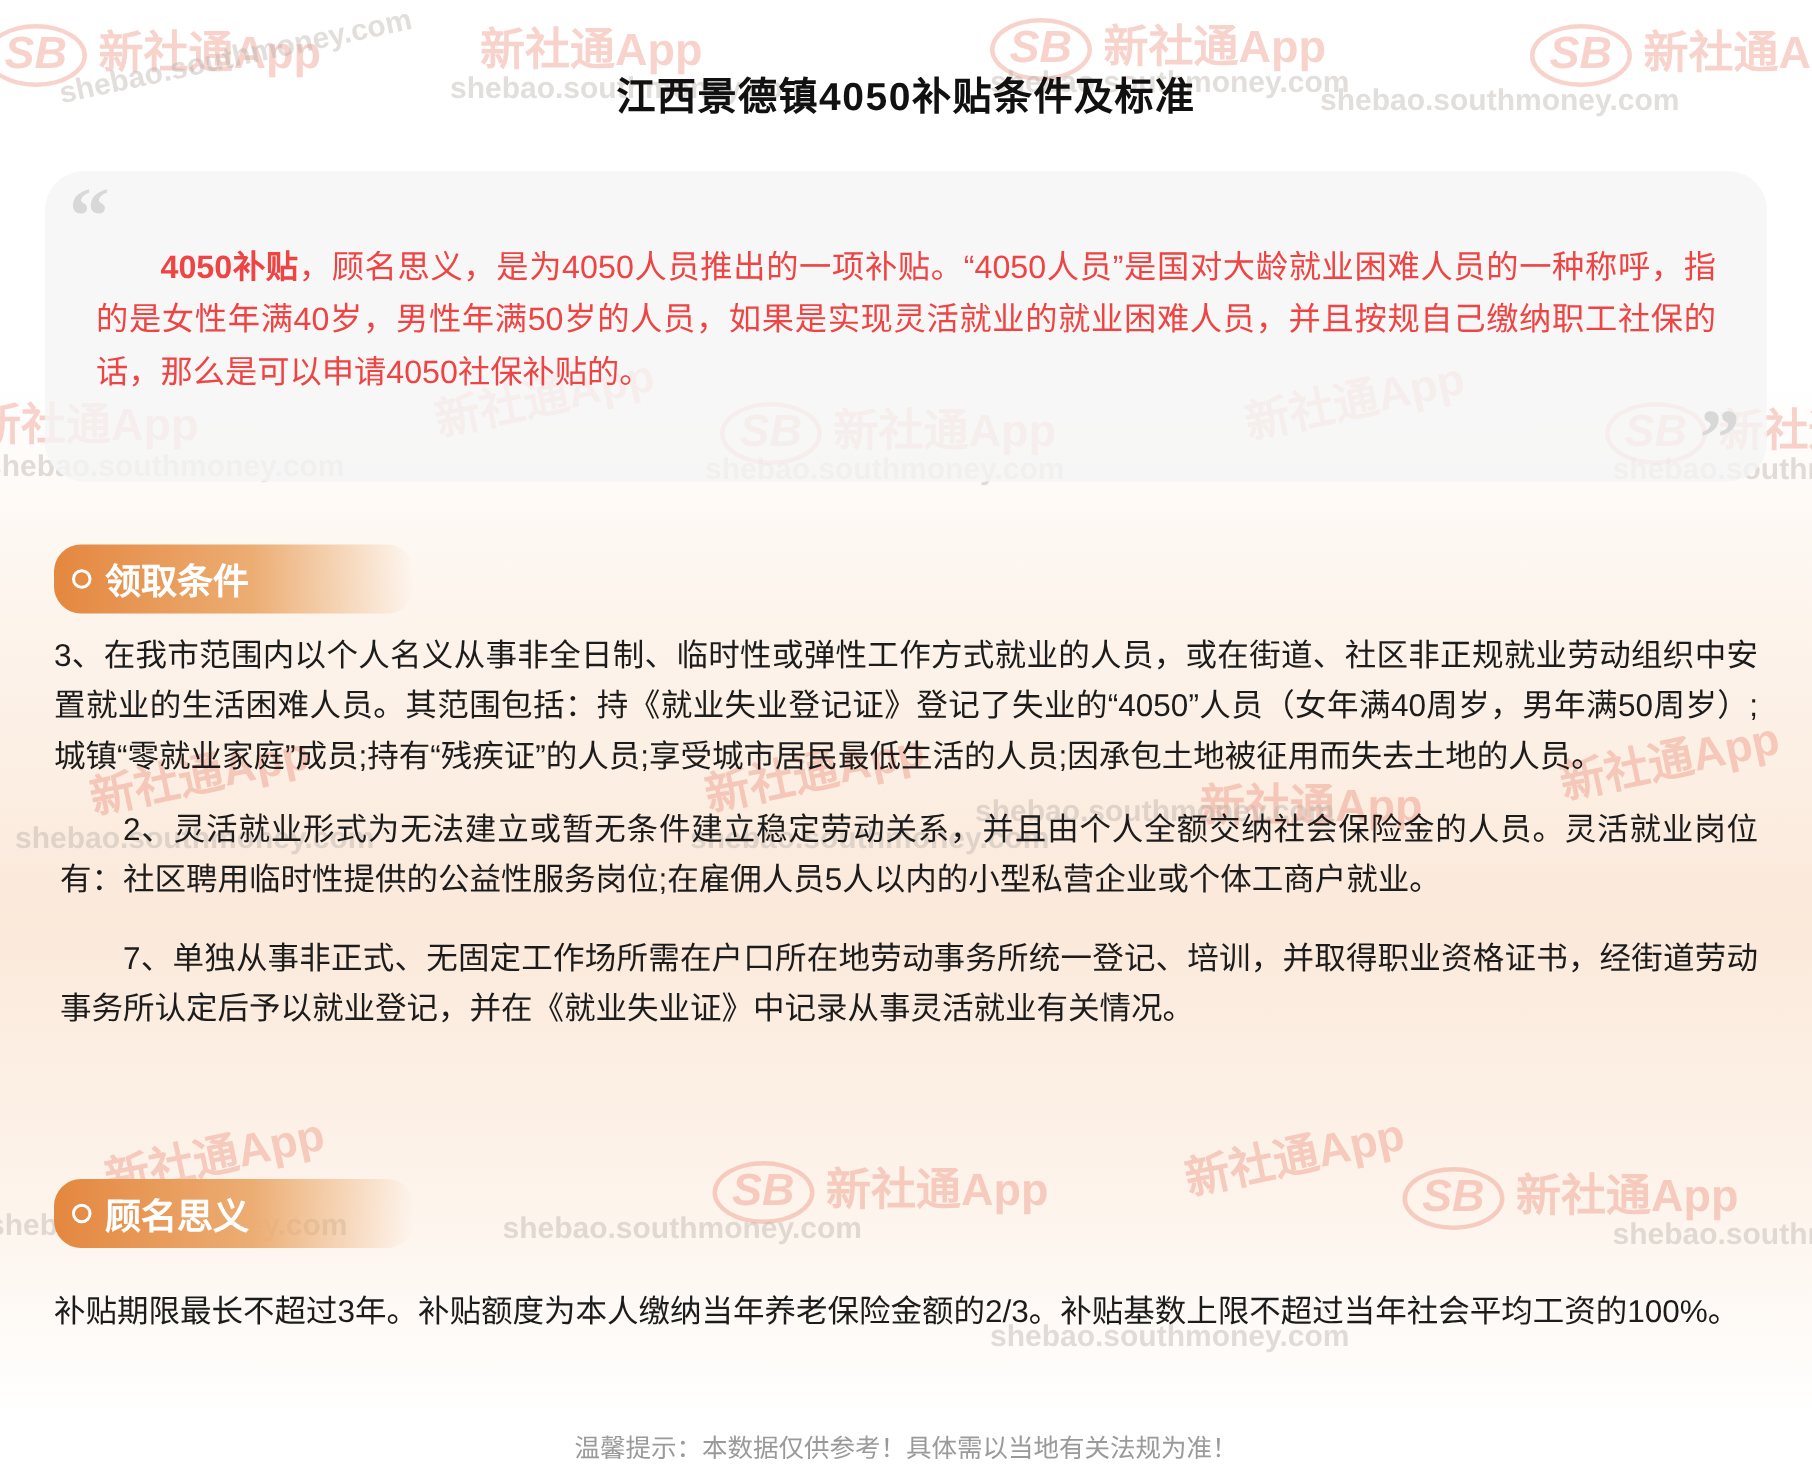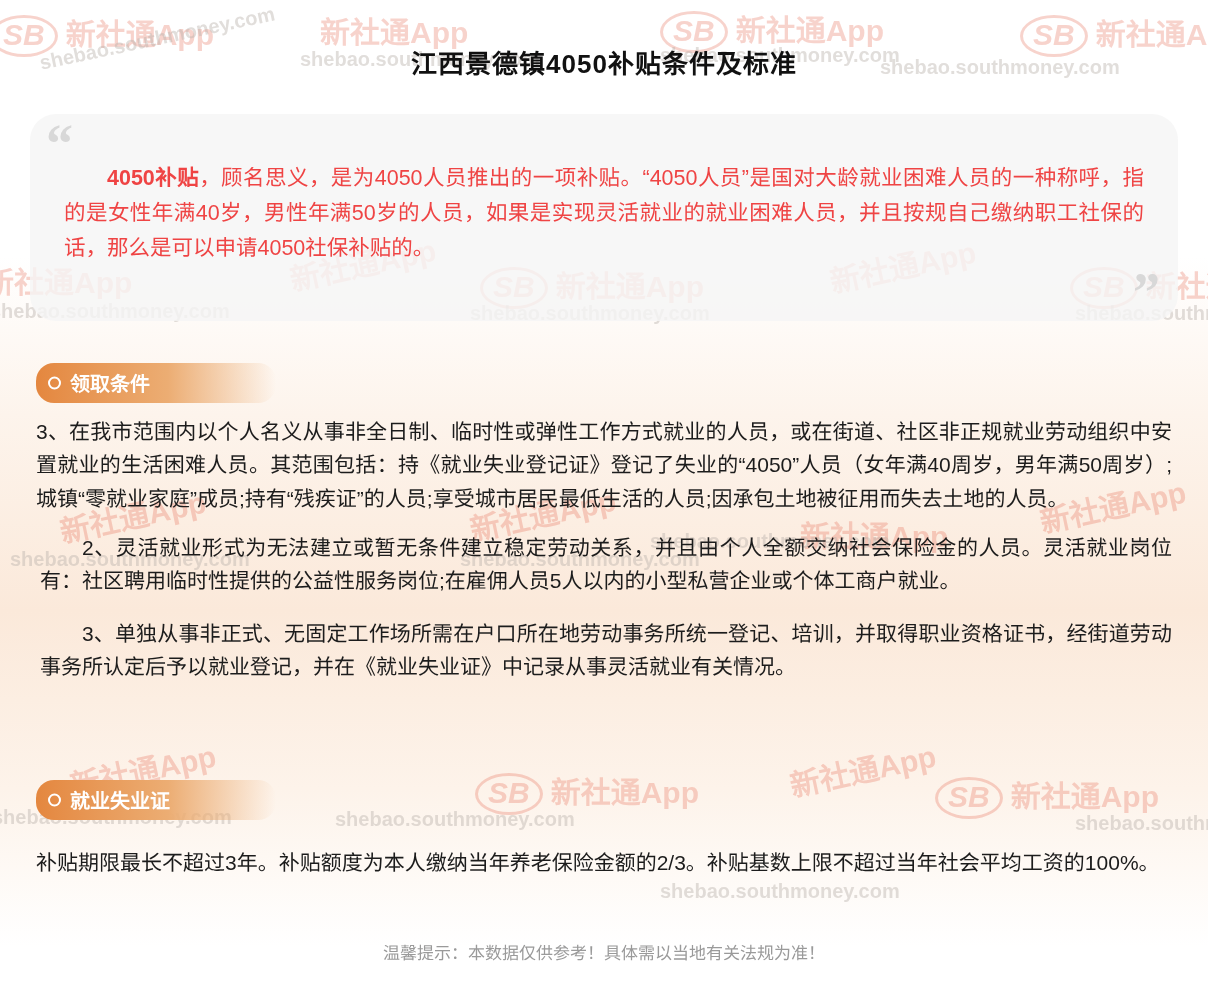--- a/index.html
+++ b/index.html
@@ -107,21 +107,21 @@
     margin: 0 28px;
   }
   .section-head {
     display: inline-block;
     position: relative;
     margin: 42px 0 12px 8px;
     padding: 5px 30px 6px 34px;
     border-radius: 18px;
     background: linear-gradient(90deg, #e4873f 0%, #ecad73 55%, rgba(236,173,115,0) 100%);
     color: #ffffff;
-    font-size: 20px;
+    font-size: 24px;
     font-weight: bold;
     min-width: 176px;
   }
   .bullet-icon {
     position: absolute;
     left: 12px;
     top: 50%;
     transform: translateY(-50%);
     width: 13px;
     height: 13px;
@@ -246,28 +246,28 @@
     <span class="quote-close">”</span>
   </div>
 
   <div class="section">
     <div class="section-head">
       <span class="bullet-icon"></span>
       <span>领取条件</span>
     </div>
     <p class="para tight">3、在我市范围内以个人名义从事非全日制、临时性或弹性工作方式就业的人员，或在街道、社区非正规就业劳动组织中安置就业的生活困难人员。其范围包括：持《就业失业登记证》登记了失业的“4050”人员（女年满40周岁，男年满50周岁）;城镇“零就业家庭”成员;持有“残疾证”的人员;享受城市居民最低生活的人员;因承包土地被征用而失去土地的人员。</p>
     <p class="para indent">2、灵活就业形式为无法建立或暂无条件建立稳定劳动关系，并且由个人全额交纳社会保险金的人员。灵活就业岗位有：社区聘用临时性提供的公益性服务岗位;在雇佣人员5人以内的小型私营企业或个体工商户就业。</p>
-    <p class="para indent">3、单独从事非正式、无固定工作场所需在户口所在地劳动事务所统一登记、培训，并取得职业资格证书，经街道劳动事务所认定后予以就业登记，并在《就业失业证》中记录从事灵活就业有关情况。</p>
+    <p class="para indent">7、单独从事非正式、无固定工作场所需在户口所在地劳动事务所统一登记、培训，并取得职业资格证书，经街道劳动事务所认定后予以就业登记，并在《就业失业证》中记录从事灵活就业有关情况。</p>
   </div>
 
   <div class="spacer-lg"></div>
 
   <div class="section">
     <div class="section-head">
       <span class="bullet-icon"></span>
-      <span>就业失业证</span>
+      <span>顾名思义</span>
     </div>
     <p class="standard-para">补贴期限最长不超过3年。补贴额度为本人缴纳当年养老保险金额的2/3。补贴基数上限不超过当年社会平均工资的100%。</p>
   </div>
 
   <div class="footer-note">温馨提示：本数据仅供参考！具体需以当地有关法规为准！</div>
 
 </div>
 
 </body></html>

